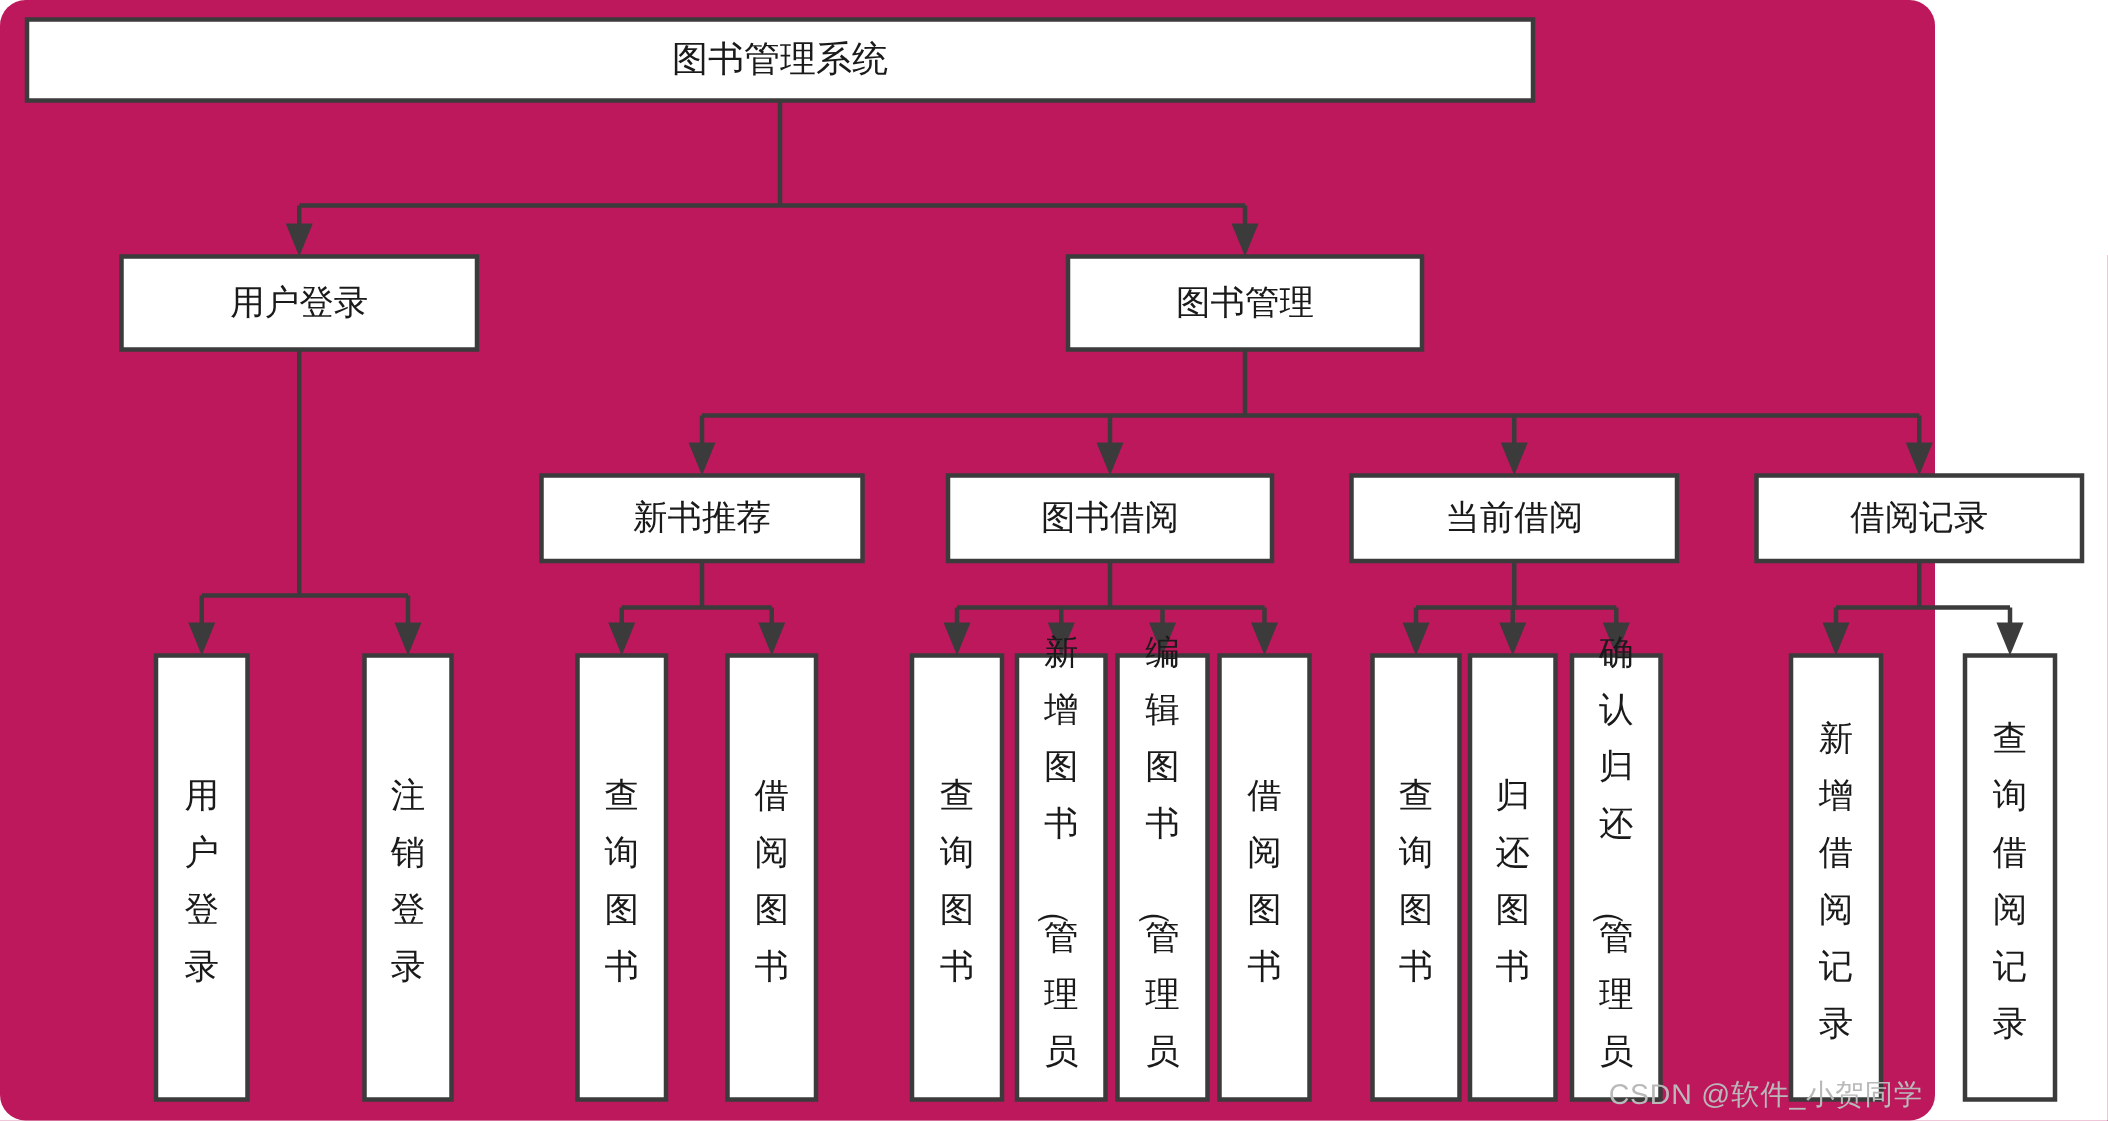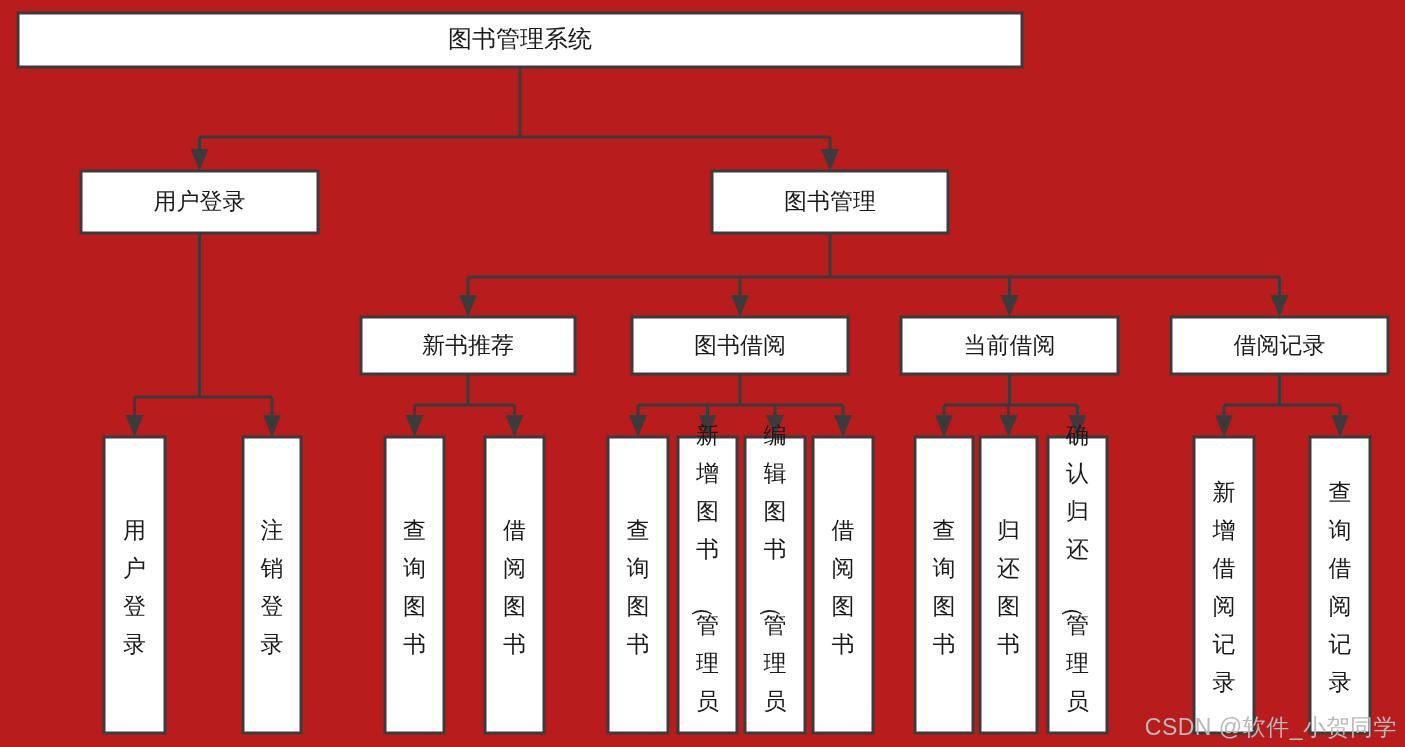--- a/index.html
+++ b/index.html
@@ -8,23 +8,24 @@
     background: #ffffff;
   }
   body {
     width: 1405px;
     height: 747px;
     font-family: "Liberation Sans", "DejaVu Sans", sans-serif;
     overflow: hidden;
   }
   #diagram-root {
     position: relative;
-    width: 1405px;
+    width: 1290px;
     height: 747px;
-    background: #b91c1c;
+    background: #be185d;
+    border-radius: 17px;
   }
   svg#flow-svg {
     position: absolute;
     left: 0;
     top: 0;
     width: 1405px;
     height: 747px;
     display: block;
   }
   .node-box {
@@ -56,21 +57,21 @@
   }
   .arrow-head {
     fill: #3b3b3b;
     stroke: none;
   }
   .watermark {
     position: absolute;
     right: 8px;
     bottom: 4px;
     font-family: "Liberation Sans", "DejaVu Sans", sans-serif;
-    font-size: 23px;
+    font-size: 19px;
     color: #b9b9b9;
     letter-spacing: 0.5px;
     white-space: nowrap;
     pointer-events: none;
     user-select: none;
   }
 </style>
 </head>
 <body>
 

